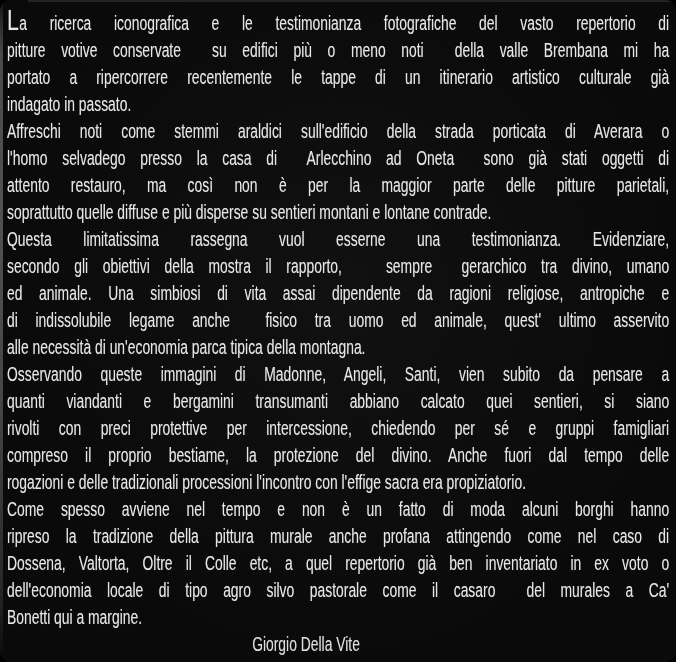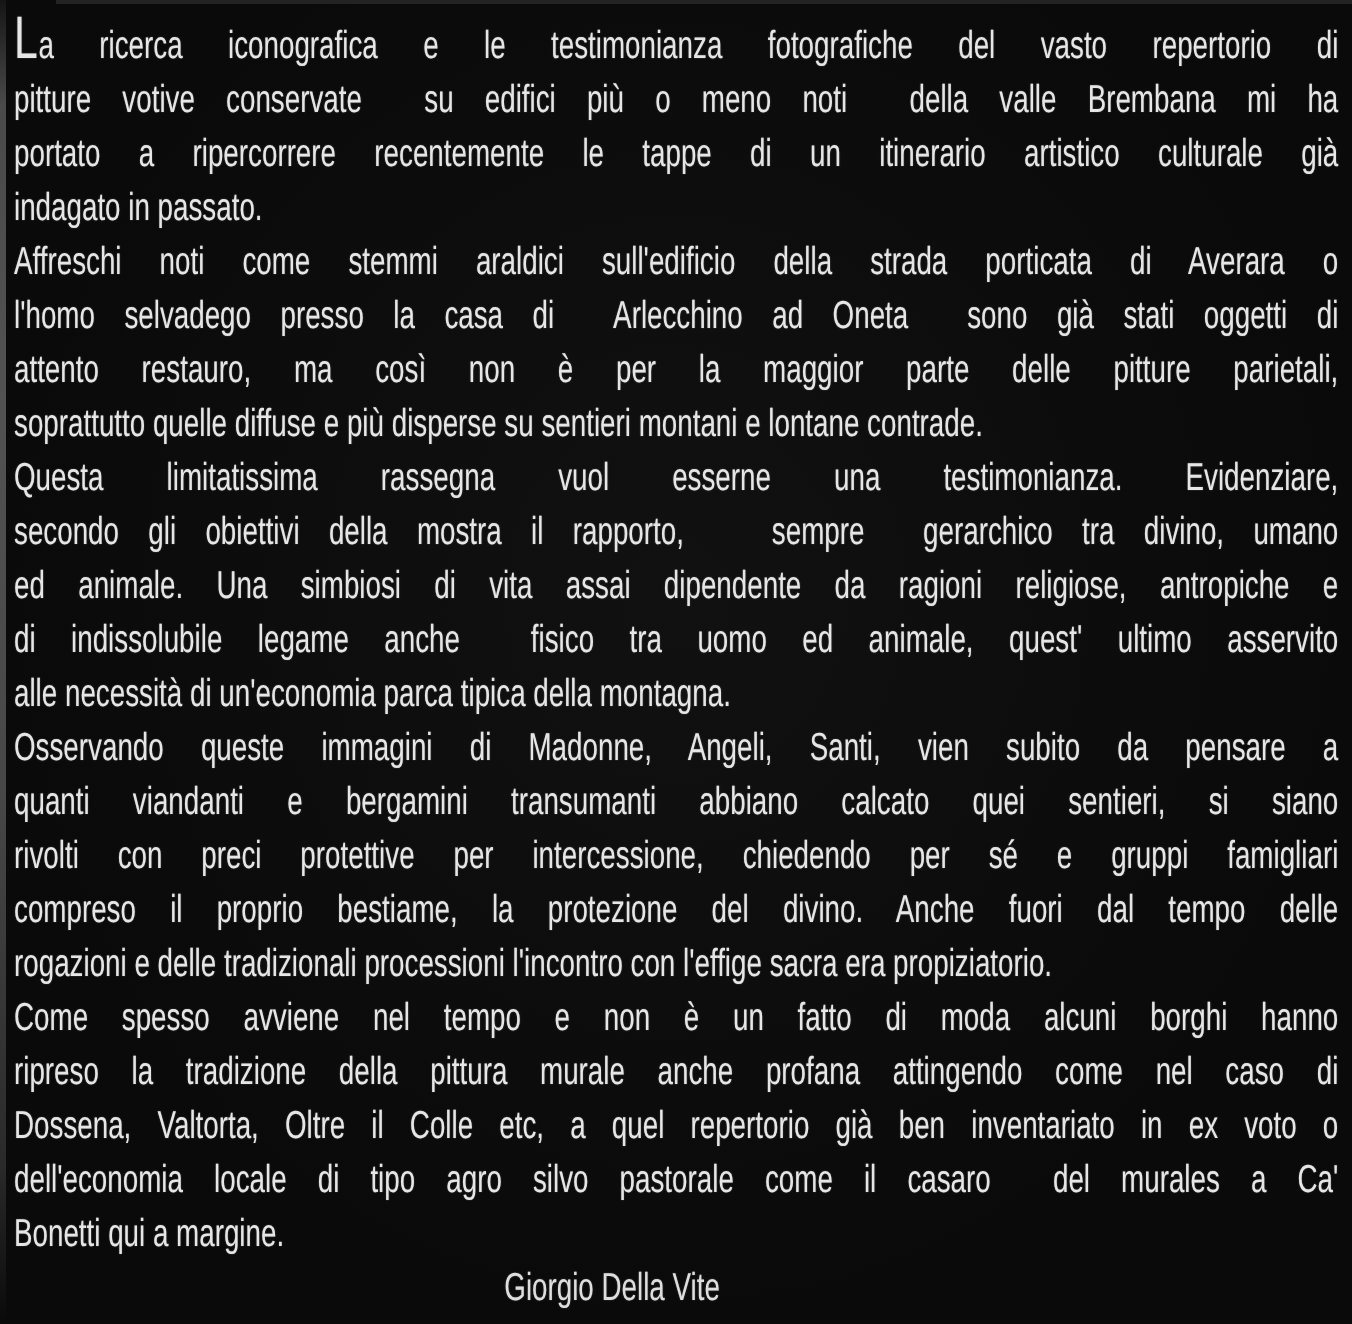--- a/index.html
+++ b/index.html
@@ -14,20 +14,21 @@
     overflow: hidden;
     font-family: "Liberation Sans", "DejaVu Sans", sans-serif;
   }
   .page {
     position: relative;
     width: 676px;
     height: 662px;
     background: var(--bg);
     background-image: radial-gradient(ellipse at 50% 45%, rgba(30,30,30,0.35) 0%, rgba(0,0,0,0.0) 70%);
     overflow: hidden;
+    border-radius: 11px;
   }
   
   .edge-left {
     position: absolute;
     left: 0; top: 0;
     width: 3px; height: 662px;
     background: linear-gradient(to bottom,
       #151515 0%, #4a4a4a 8%, #525252 30%, #474747 60%, #2a2a2a 88%, #0a0a0a 100%);
   }
   

